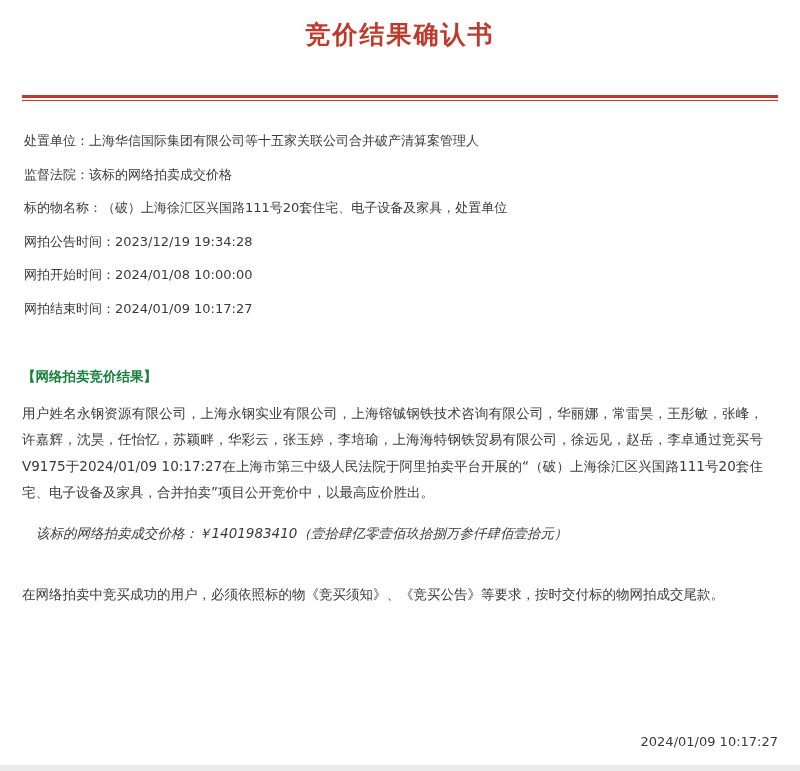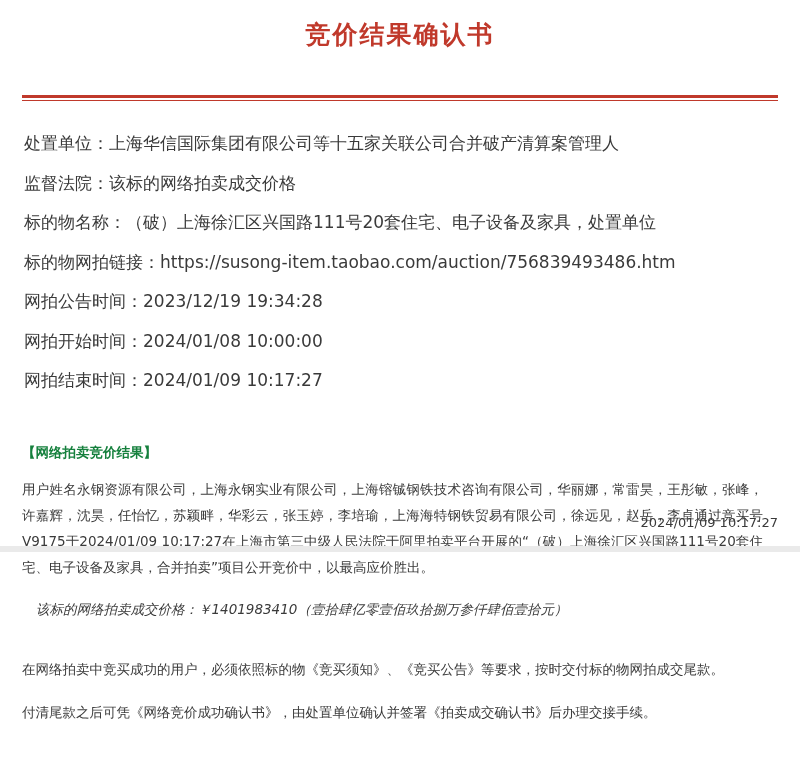--- a/index.html
+++ b/index.html
@@ -10,21 +10,21 @@
   body {
     width: 800px;
     height: 771px;
     font-family: "DejaVu Sans", "Liberation Sans", sans-serif;
     color: #333333;
     position: relative;
     overflow: hidden;
   }
   .page {
     width: 800px;
-    height: 552px;
+    height: 771px;
     box-sizing: border-box;
     padding: 0 22px;
     position: relative;
   }
   .doc-title {
     text-align: center;
     color: #c0392b;
     font-size: 25px;
     font-weight: bold;
     letter-spacing: 2px;
@@ -45,21 +45,21 @@
     height: 1px;
     background: #c0392b;
     width: 100%;
     margin-top: 2px;
   }
   .fields {
     margin-top: 6px;
     padding-left: 2px;
   }
   .field-row {
-    font-size: 17px;
+    font-size: 13px;
     line-height: 1.5;
     color: #3a3a3a;
     margin-bottom: 14px;
     white-space: nowrap;
   }
   .field-label {
     color: #3a3a3a;
   }
   .field-value {
     color: #3a3a3a;
@@ -125,23 +125,20 @@
     </div>
 
     <div class="field-row">
       <span class="field-label">监督法院：</span><span class="field-value">该标的网络拍卖成交价格</span>
     </div>
 
     <div class="field-row">
       <span class="field-label">标的物名称：</span><span class="field-value">（破）上海徐汇区兴国路111号20套住宅、电子设备及家具，处置单位</span>
     </div>
 
-    <div class="field-row">
-      <span class="field-label">标的物网拍链接：</span><a class="field-link" href="#">https://susong-item.taobao.com/auction/756839493486.htm</a>
-    </div>
 
     <div class="field-row">
       <span class="field-label">网拍公告时间：</span><span class="field-value">2023/12/19 19:34:28</span>
     </div>
 
     <div class="field-row">
       <span class="field-label">网拍开始时间：</span><span class="field-value">2024/01/08 10:00:00</span>
     </div>
 
     <div class="field-row">
@@ -155,19 +152,18 @@
   <div class="section-head">【网络拍卖竞价结果】</div>
 
   <p class="para">用户姓名永钢资源有限公司，上海永钢实业有限公司，上海镕铖钢铁技术咨询有限公司，华丽娜，常雷昊，王彤敏，张峰，许嘉辉，沈昊，任怡忆，苏颖畔，华彩云，张玉婷，李培瑜，上海海特钢铁贸易有限公司，徐远见，赵岳，李卓通过竞买号V9175于2024/01/09 10:17:27在上海市第三中级人民法院于阿里拍卖平台开展的“（破）上海徐汇区兴国路111号20套住宅、电子设备及家具，合并拍卖”项目公开竞价中，以最高应价胜出。</p>
 
   <div class="price-line">该标的网络拍卖成交价格：￥1401983410（壹拾肆亿零壹佰玖拾捌万参仟肆佰壹拾元）</div>
 
   <div class="gap-mid"></div>
 
   <p class="para">在网络拍卖中竞买成功的用户，必须依照标的物《竞买须知》、《竞买公告》等要求，按时交付标的物网拍成交尾款。</p>
 
-  <p class="para">付清尾款之后可凭《网络竞价成功确认书》，由处置单位确认并签署《拍卖成交确认书》后办理交接手续。</p>
 
   <div class="footer-stamp">2024/01/09 10:17:27</div>
 
   <div class="bottom-rule"></div>
 
 </div>
 
 </body></html>

